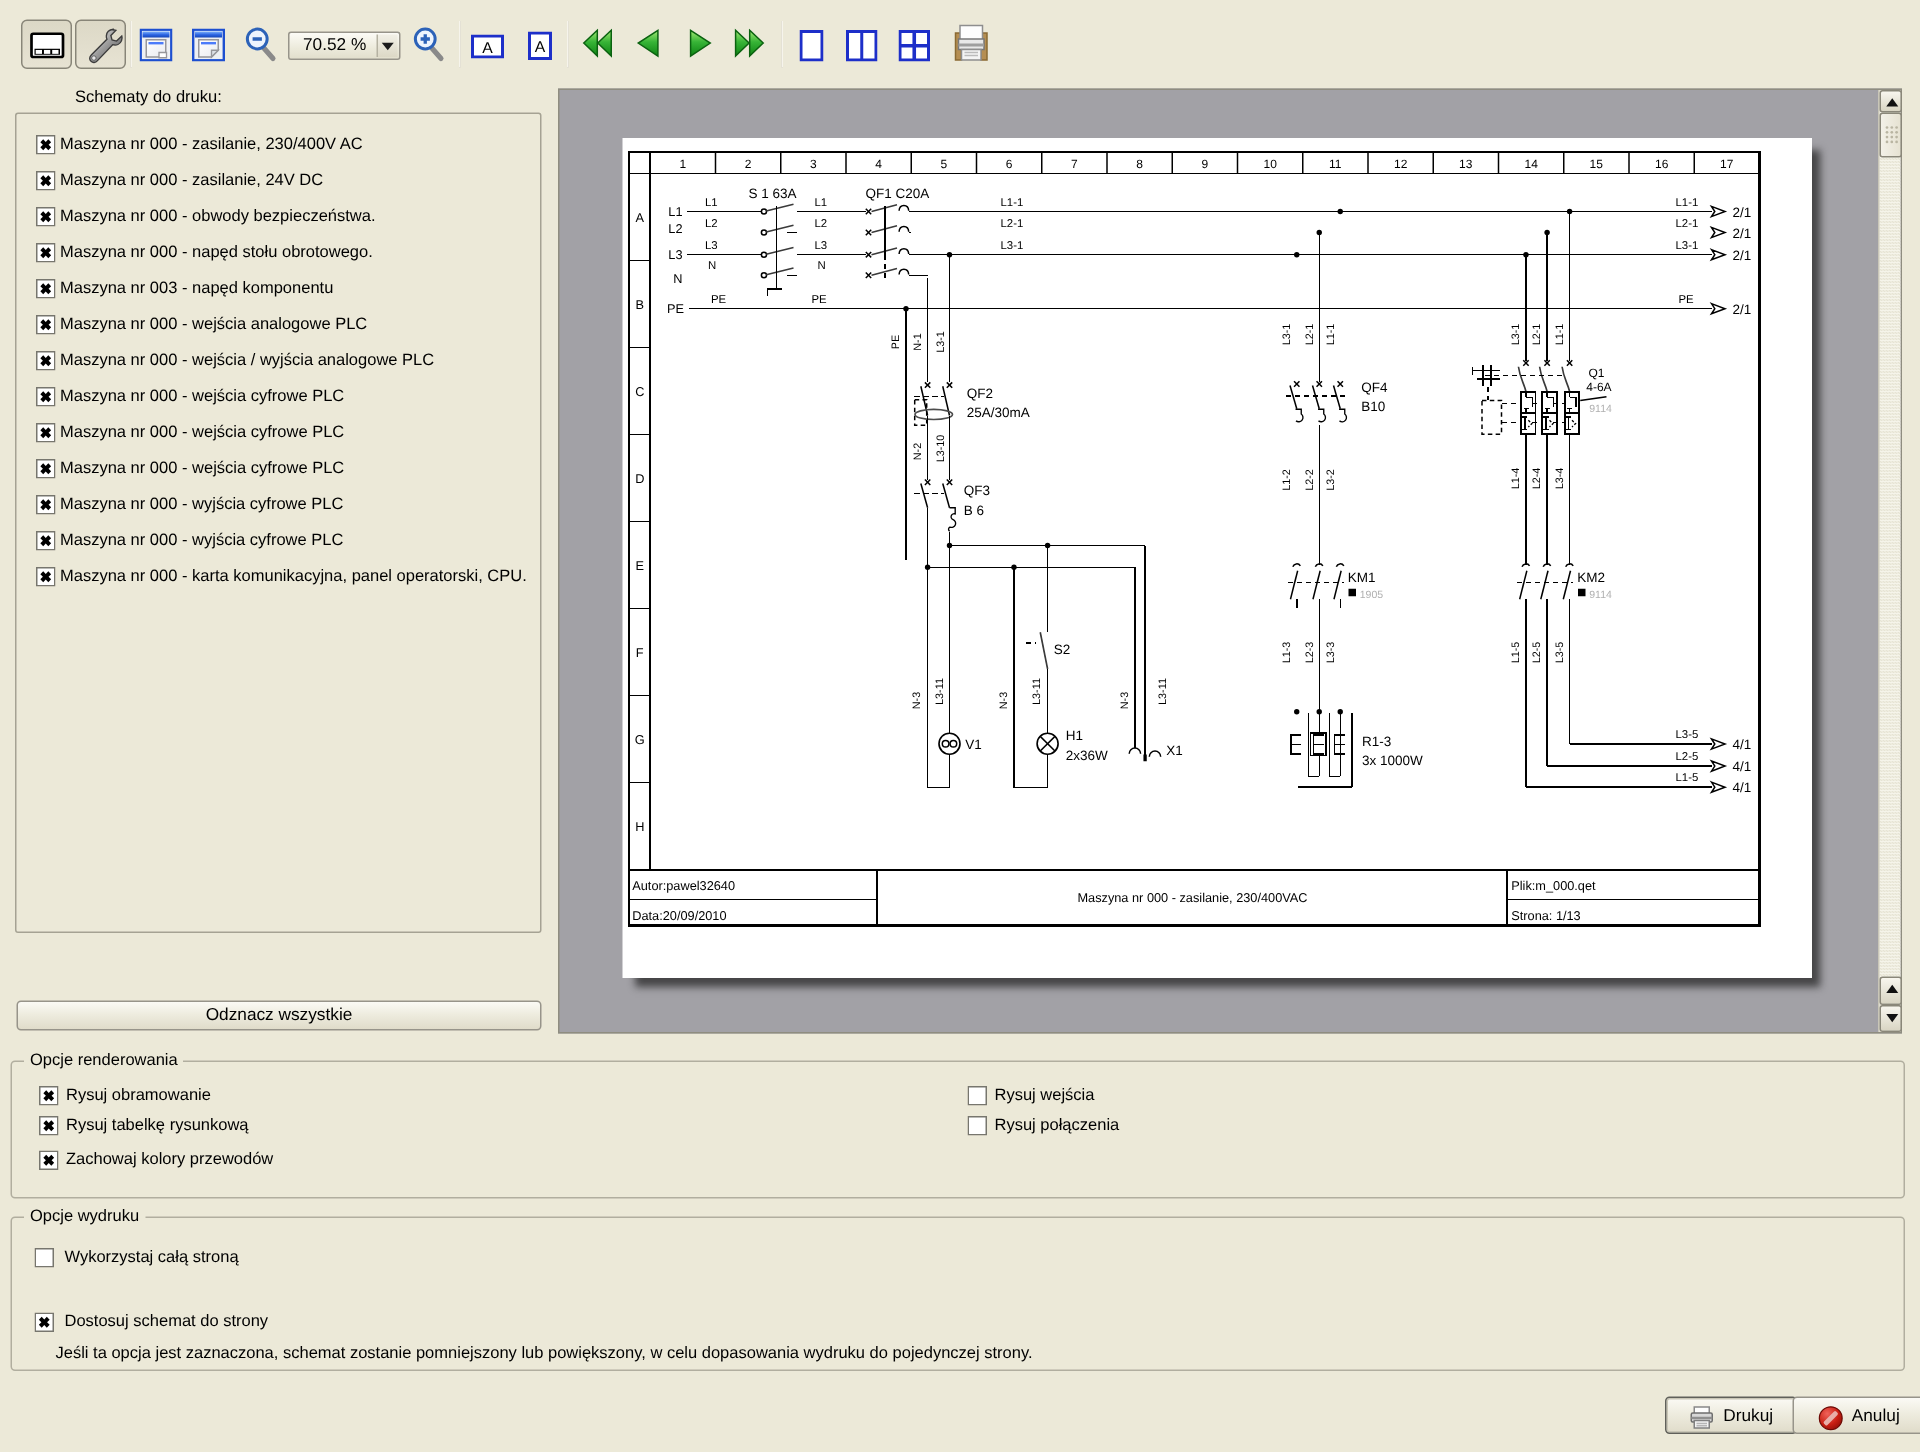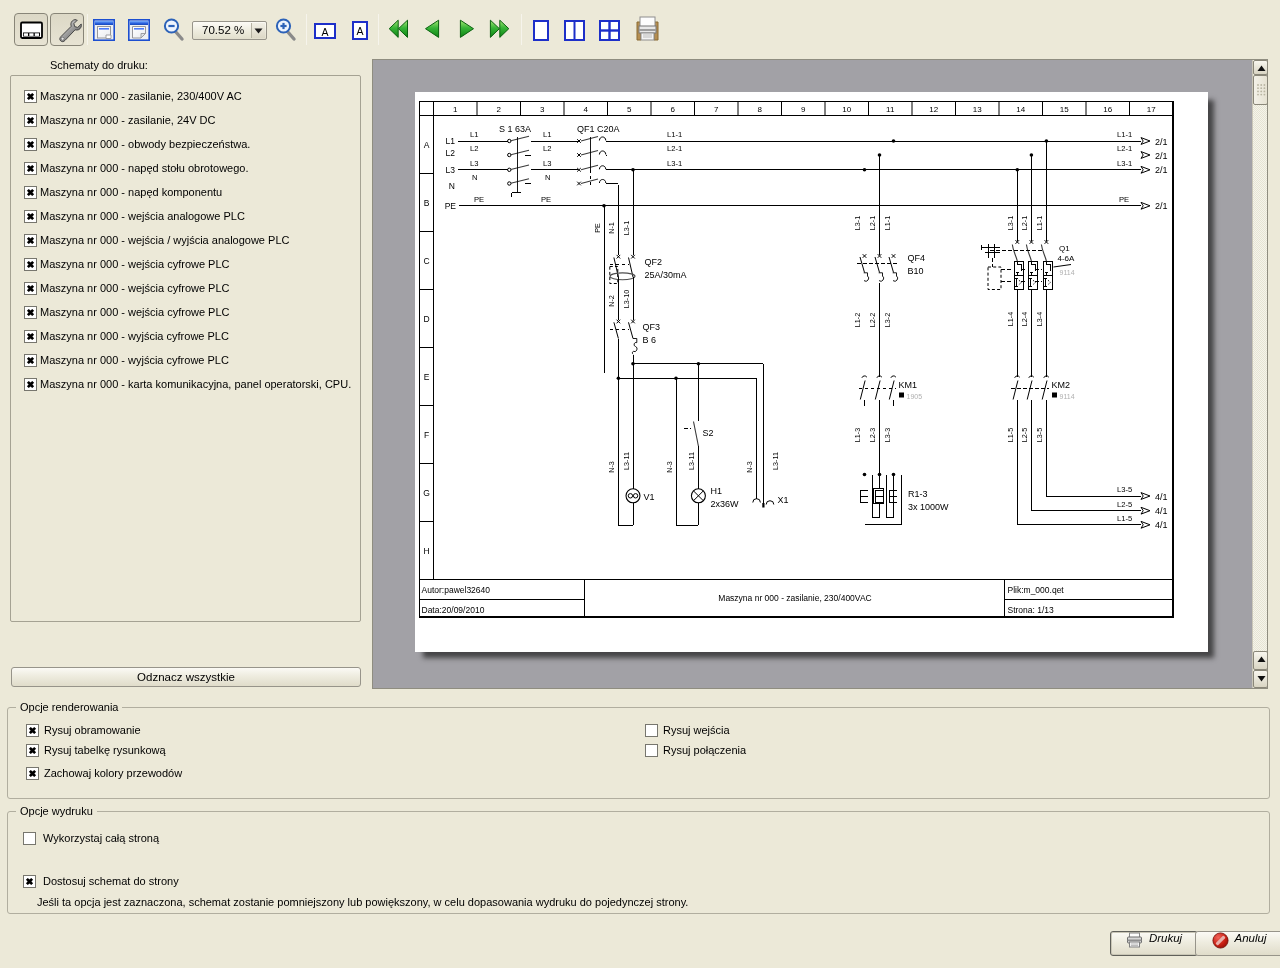--- a/index.html
+++ b/index.html
@@ -33,21 +33,21 @@
 .sbtn { position:absolute; left:0; width:15px; border:1px solid #8a8779; border-radius:2px;
   background:linear-gradient(180deg,#f8f6ee,#d9d5c3); overflow:hidden; }
 #sthumb { position:absolute; left:0; top:15px; width:15px; height:30px;
   border:1px solid #8a8779; border-radius:2px;
   background:linear-gradient(90deg,#f3f1e8,#e6e2d2); }
 .gbox { position:absolute; border:1px solid #b1ae9f; border-radius:3px; }
 .glabel { position:absolute; background:#ece9d8; padding:0 4px; }
 .desc { position:absolute; white-space:nowrap; }
 .bbtn { position:absolute; top:931px; width:88px; height:25px; border-radius:3px;
   background:linear-gradient(180deg,#fbfaf5,#eeecdf 45%,#e0dcca); font-size:11.5px;
-  display:flex; align-items:flex-start; justify-content:center;font-style:italic; }
+  display:flex; align-items:center; justify-content:center; }
 text { font-family:"Liberation Sans", sans-serif; }
 </style></head><body>
 <div id="root">
 
 <div class="tbtn" style="left:14px;top:13px">
  <svg width="33" height="33" viewBox="0 0 33 33">
   <rect x="6" y="8.5" width="21" height="15.5" rx="1.2" fill="#fff" stroke="#000" stroke-width="1.8"></rect>
   <rect x="8" y="18.5" width="17" height="4" fill="#000"></rect>
   <rect x="8.8" y="19.3" width="4.2" height="2.6" fill="#fff"></rect>
   <rect x="14.3" y="19.3" width="4.2" height="2.6" fill="#fff"></rect>
@@ -193,21 +193,21 @@
 <div class="it" style="left:40px;top:138px">Maszyna nr 000 - obwody bezpieczeństwa.</div>
 <svg style="position:absolute;left:24px;top:162px" width="13" height="13">
       <rect x="0.5" y="0.5" width="12" height="12" fill="#fff" stroke="#77766e"></rect>
       <path d="M2.9,4.8 L4.8,2.9 L6.5,4.6 L8.2,2.9 L10.1,4.8 L8.4,6.5 L10.1,8.2 L8.2,10.1 L6.5,8.4 L4.8,10.1 L2.9,8.2 L4.6,6.5 Z" fill="#000"></path>
     </svg>
 <div class="it" style="left:40px;top:162px">Maszyna nr 000 - napęd stołu obrotowego.</div>
 <svg style="position:absolute;left:24px;top:186px" width="13" height="13">
       <rect x="0.5" y="0.5" width="12" height="12" fill="#fff" stroke="#77766e"></rect>
       <path d="M2.9,4.8 L4.8,2.9 L6.5,4.6 L8.2,2.9 L10.1,4.8 L8.4,6.5 L10.1,8.2 L8.2,10.1 L6.5,8.4 L4.8,10.1 L2.9,8.2 L4.6,6.5 Z" fill="#000"></path>
     </svg>
-<div class="it" style="left:40px;top:186px">Maszyna nr 000 - napęd komponentu</div>
+<div class="it" style="left:40px;top:186px">Maszyna nr 003 - napęd komponentu</div>
 <svg style="position:absolute;left:24px;top:210px" width="13" height="13">
       <rect x="0.5" y="0.5" width="12" height="12" fill="#fff" stroke="#77766e"></rect>
       <path d="M2.9,4.8 L4.8,2.9 L6.5,4.6 L8.2,2.9 L10.1,4.8 L8.4,6.5 L10.1,8.2 L8.2,10.1 L6.5,8.4 L4.8,10.1 L2.9,8.2 L4.6,6.5 Z" fill="#000"></path>
     </svg>
 <div class="it" style="left:40px;top:210px">Maszyna nr 000 - wejścia analogowe PLC</div>
 <svg style="position:absolute;left:24px;top:234px" width="13" height="13">
       <rect x="0.5" y="0.5" width="12" height="12" fill="#fff" stroke="#77766e"></rect>
       <path d="M2.9,4.8 L4.8,2.9 L6.5,4.6 L8.2,2.9 L10.1,4.8 L8.4,6.5 L10.1,8.2 L8.2,10.1 L6.5,8.4 L4.8,10.1 L2.9,8.2 L4.6,6.5 Z" fill="#000"></path>
     </svg>
 <div class="it" style="left:40px;top:234px">Maszyna nr 000 - wejścia / wyjścia analogowe PLC</div>

